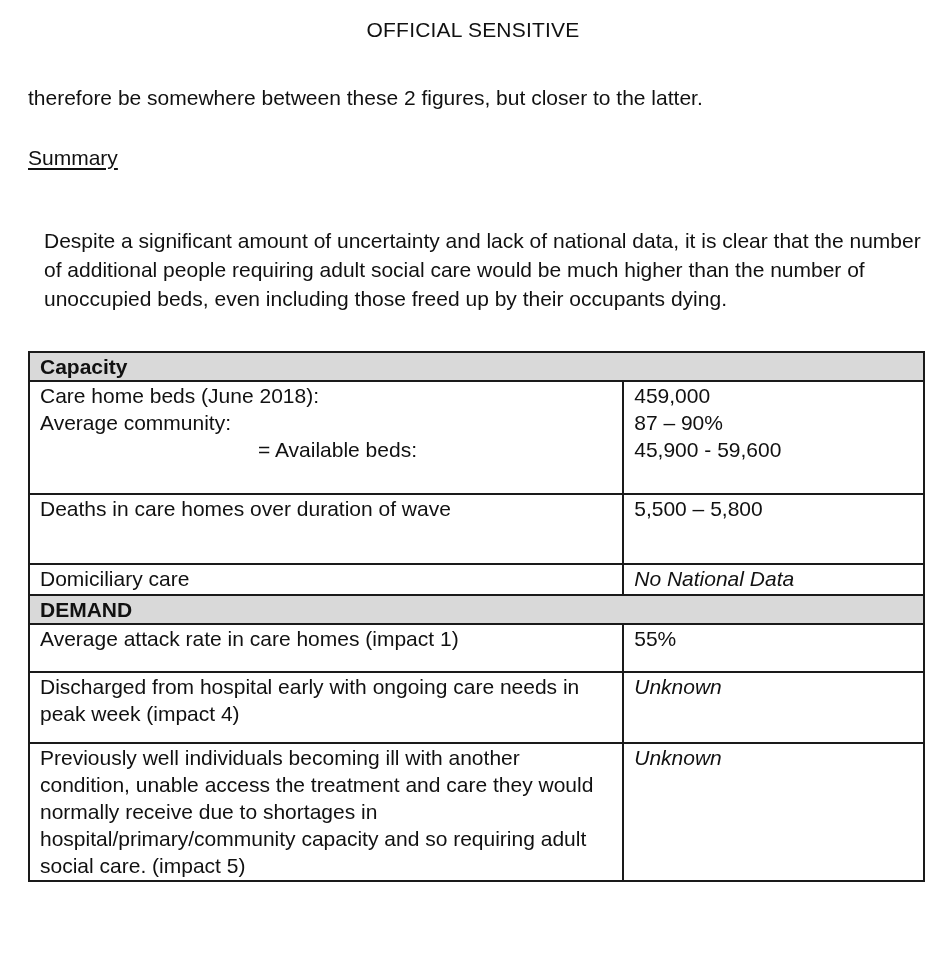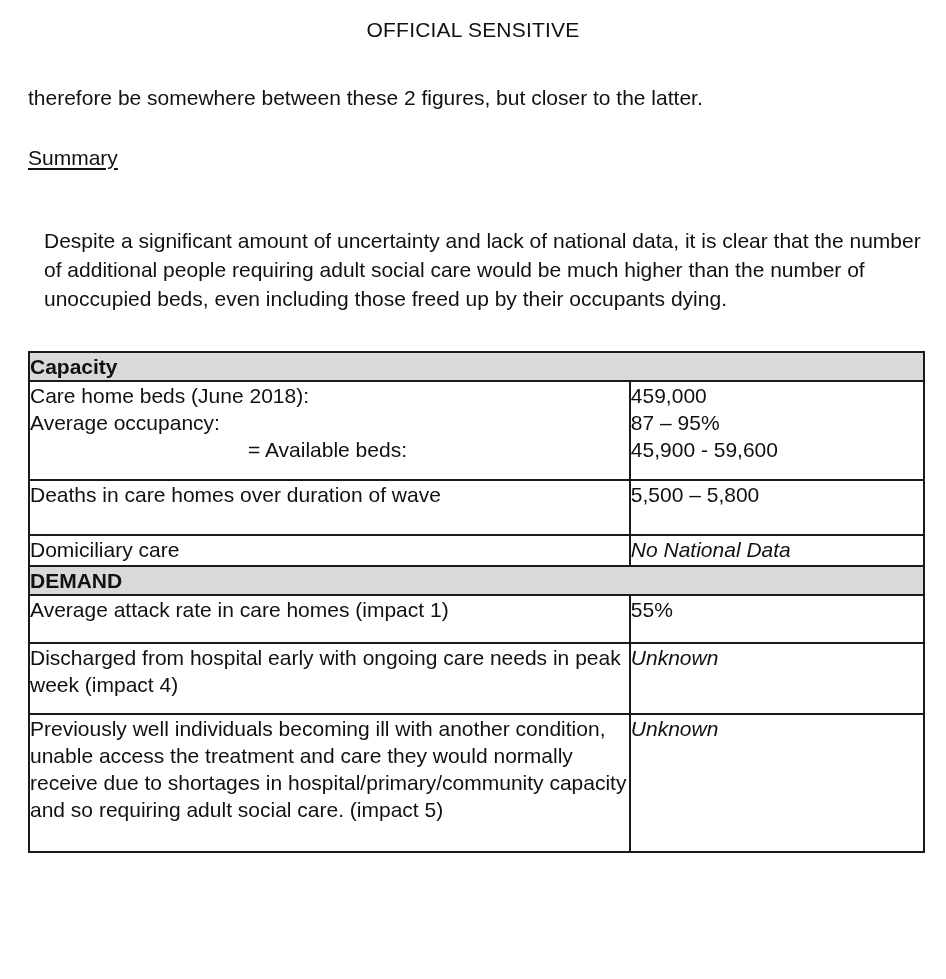--- a/index.html
+++ b/index.html
@@ -21,21 +21,21 @@
     .para-summary {
       position: absolute; top: 210px; left: 28px; width: 890px; font-size: 21px;
       line-height: 29px; margin: 16px;
     }
     table.data-table {
       position: absolute; top: 351px; left: 28px; width: 897px;
       border-collapse: collapse; font-size: 21px; line-height: 27px;
       border: 2.5px solid #1a1a1a;
     }
     table.data-table td {
-      border: 2px solid #1a1a1a; vertical-align: top; padding: 0 0;
+      border: 2px solid #1a1a1a; vertical-align: top; padding: 0 10px;
     }
     td.col-label { width: 574px; }
     td.col-value { width: 280px; }
     tr.group-header td {
       background: #d9d9d9; font-weight: bold; padding-top: 1px; padding-bottom: 0;
       line-height: 26px;
     }
     .italic { font-style: italic; }
     .indent-eq { display: block; padding-left: 218px; }
     .line { display: block; }
@@ -49,33 +49,33 @@
 
 <h3 class="section-heading">Summary</h3>
 
 <p class="para-summary">Despite a significant amount of uncertainty and lack of national data, it is clear that the number of additional people requiring adult social care would be much higher than the number of unoccupied beds, even including those freed up by their occupants dying.</p>
 
 <table class="data-table">
   <tbody>
     <tr class="group-header">
       <td colspan="2">Capacity</td>
     </tr>
-    <tr style="height:99px;">
+    <tr style="height:113px;">
       <td class="col-label">
         <span class="line">Care home beds (June 2018):</span>
-        <span class="line">Average occupancy:</span>
+        <span class="line">Average community:</span>
         <span class="indent-eq">= Available beds:</span>
       </td>
       <td class="col-value">
         <span class="line">459,000</span>
-        <span class="line">87 – 95%</span>
+        <span class="line">87 – 90%</span>
         <span class="line">45,900 - 59,600</span>
       </td>
     </tr>
-    <tr style="height:55px;">
+    <tr style="height:70px;">
       <td class="col-label">Deaths in care homes over duration of wave</td>
       <td class="col-value">5,500 – 5,800</td>
     </tr>
     <tr style="height:31px;">
       <td class="col-label">Domiciliary care</td>
       <td class="col-value italic">No National Data</td>
     </tr>
     <tr class="group-header">
       <td colspan="2">DEMAND</td>
     </tr>

